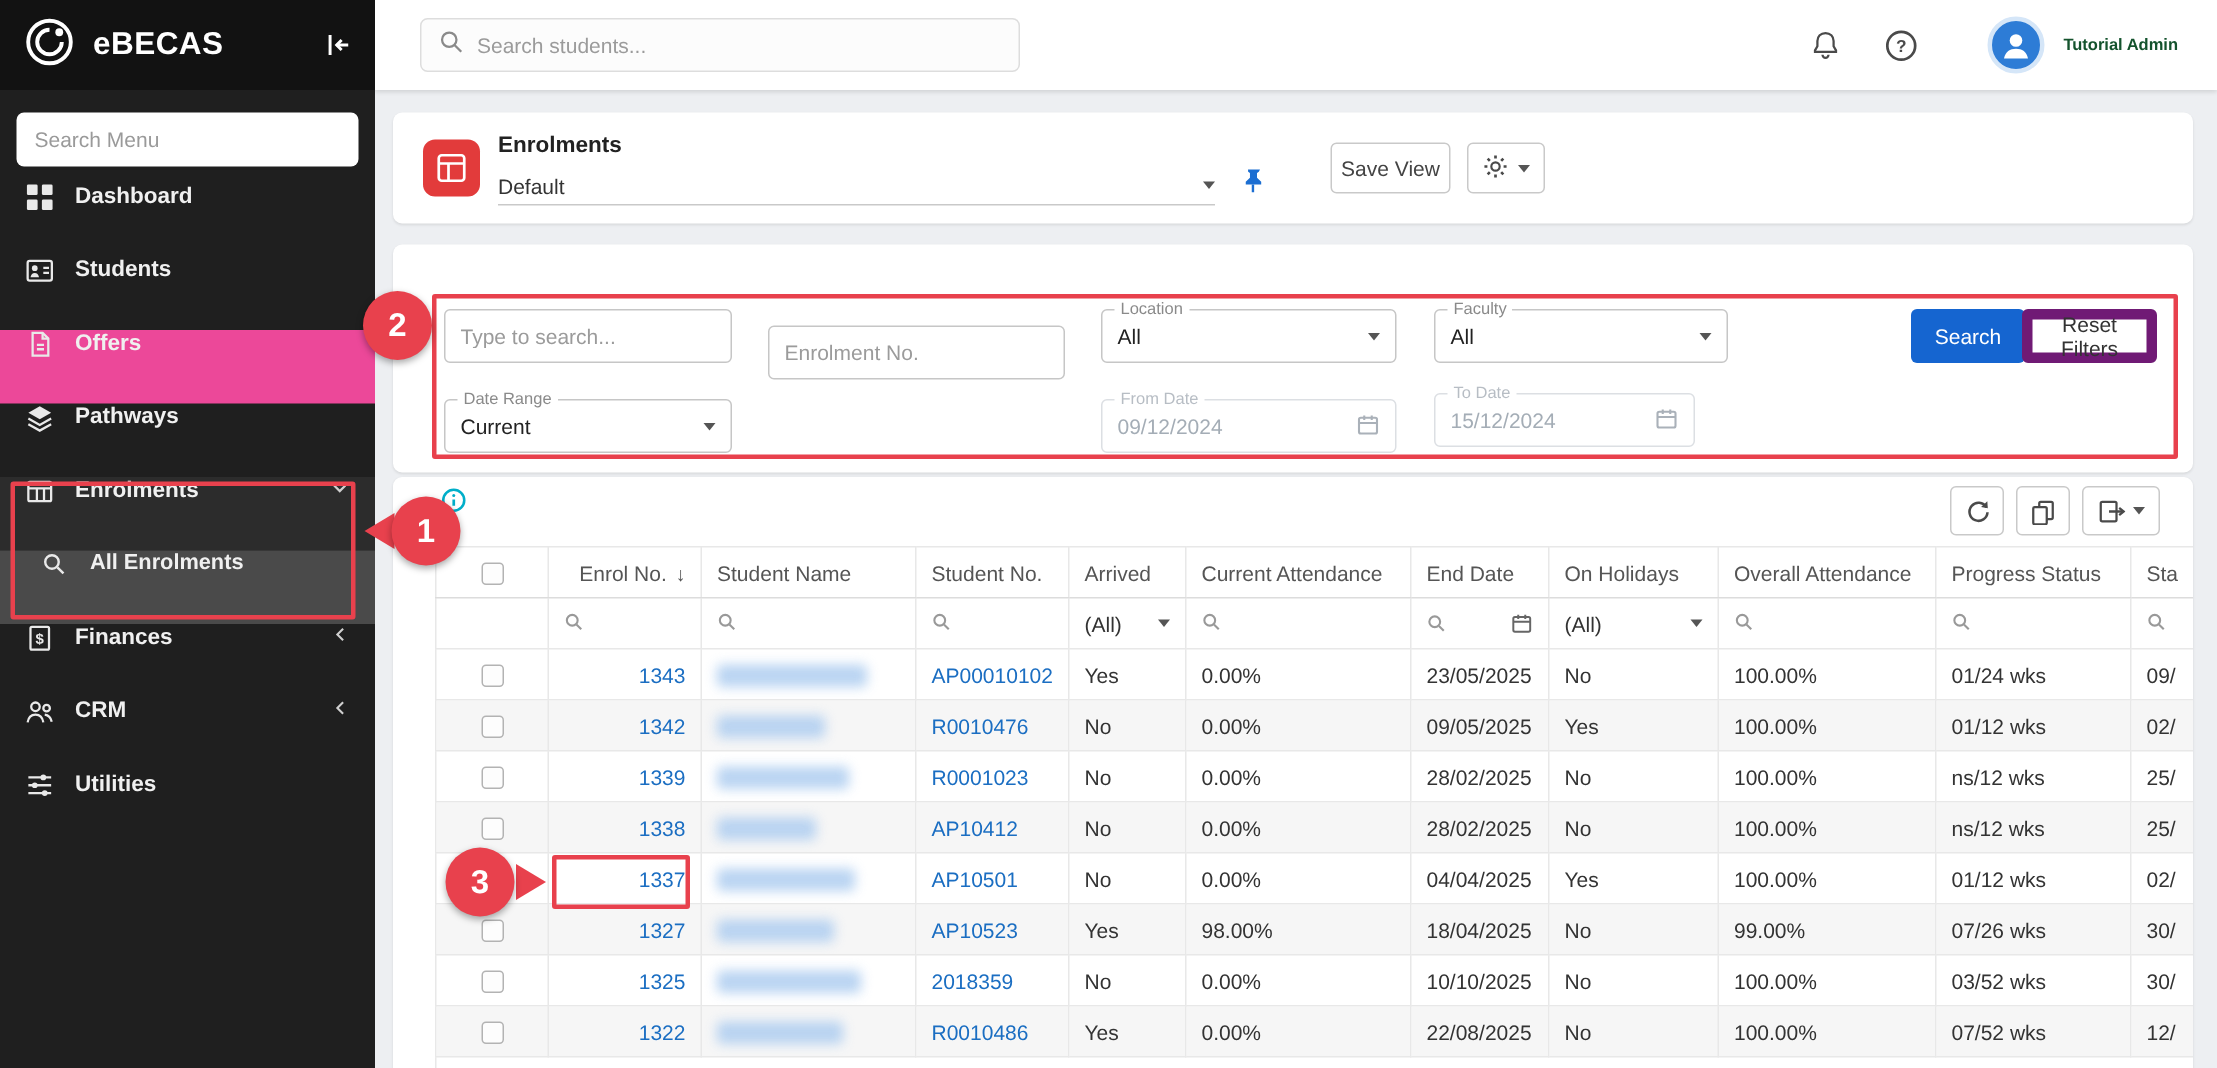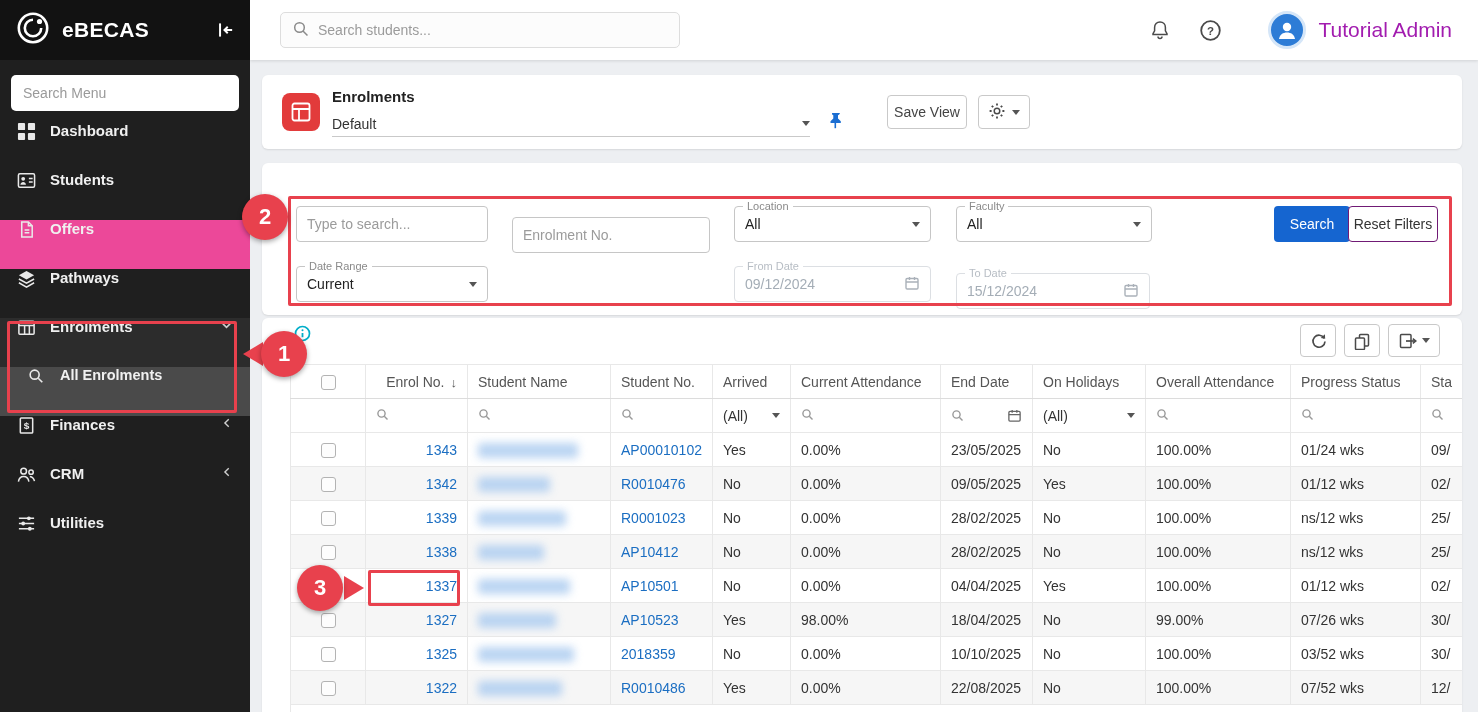--- a/index.html
+++ b/index.html
@@ -24,21 +24,21 @@
 
 .main{position:absolute;left:250px;top:0;width:1228px;height:100%}
 .topbar{position:absolute;left:0;top:0;width:100%;height:60px;background:#fff;box-shadow:0 1px 3px rgba(0,0,0,.12);display:flex;align-items:center;padding:0 26px 0 30px;z-index:2}
 .tb-search{width:400px;height:36px;border:1px solid #ddd;border-radius:5px;background:#fcfcfc;display:flex;align-items:center;padding:0 11px;gap:9px}
 .tb-search input{border:none;outline:none;background:transparent;font-size:14px;flex:1;color:#333}
 .tb-search input::placeholder{color:#9b9b9b}
 .tb-right{margin-left:auto;display:flex;align-items:center;gap:28px}
 .icon-btn{display:flex;align-items:center;cursor:pointer}
 .user{display:flex;align-items:center;gap:13px;margin-left:18px}
 .avatar{width:38px;height:38px;border-radius:50%;background:#2d7cd6;border:3px solid #d5e6f8;display:flex;align-items:center;justify-content:center;cursor:pointer}
-.user-name{font-size:21px;font-weight:normal;color:#a21caf}
+.user-name{font-size:11px;font-weight:bold;color:#14532d}
 
 .card{position:absolute;left:12px;width:1200px;background:#fff;border-radius:6px;box-shadow:0 1px 2px rgba(0,0,0,.1)}
 .card-view{top:75px;height:74px}
 .card-filters{top:163px;height:152px}
 .card-grid{top:318px;height:400px}
 
 
 .vc-icon{position:absolute;left:20px;top:18px;width:38px;height:38px;border-radius:8px;background:#e23b3b;display:flex;align-items:center;justify-content:center}
 .vc-title{position:absolute;left:70px;top:13px;font-size:15px;font-weight:bold;color:#222}
 .vc-select{position:absolute;left:70px;top:36px;width:478px;height:26px;border-bottom:1px solid #c9c9c9;font-size:14px;color:#333;display:flex;align-items:center;cursor:pointer}
@@ -51,21 +51,21 @@
 
 
 .f-input{position:absolute;height:36px;border:1px solid #c6c6c6;border-radius:4px;background:#fff;font-size:14px;color:#333;padding:0 10px;outline:none}
 .f-input::placeholder{color:#9b9b9b}
 .f-select{position:absolute;height:36px;border:1px solid #c6c6c6;border-radius:4px;background:#fff;display:flex;align-items:center;padding:0 10px;font-size:14px;color:#222;cursor:pointer}
 .f-label{position:absolute;top:-7px;left:8px;font-size:11px;color:#8a8a8a;background:#fff;padding:0 4px;line-height:13px;font-weight:normal}
 .f-select .caret{margin-left:auto}
 .f-select.disabled{border-color:#dcdfe3;color:#a4adb6}
 .f-select.disabled .f-label{color:#b7bdc4}
 .btn-primary{position:absolute;background:#1565d0;color:#fff;border:none;border-radius:4px;font-size:14px;display:flex;align-items:center;justify-content:center;cursor:pointer}
-.btn-plain{position:absolute;background:#fff;color:#333;border:1px solid #701a75;border-radius:4px;font-size:14px;display:flex;align-items:center;justify-content:center;cursor:pointer}
+.btn-plain{position:absolute;background:#fff;color:#333;border:7px solid #701a75;border-radius:4px;font-size:14px;display:flex;align-items:center;justify-content:center;cursor:pointer}
 
 
 .info-ic{position:absolute;left:32px;top:7px}
 .gbtn{position:absolute;top:6px;height:33px;border:1px solid #c9c9c9;border-radius:4px;background:#fff;display:flex;align-items:center;justify-content:center;gap:5px;cursor:pointer}
 .grid-wrap{position:absolute;left:28px;top:46px;width:1172px;height:348px;overflow:hidden}
 table{border-collapse:collapse;table-layout:fixed;width:1188px;font-size:14px;color:#333}
 th,td{border:1px solid #e8e8e8;height:34px;padding:0 10px;text-align:left;white-space:nowrap;overflow:hidden;font-weight:normal;background:#fff}
 thead th{color:#555;border-bottom:1px solid #dcdcdc}
 tr.alt td{background:#f6f6f6}
 .c-cb{width:75px;text-align:center}
@@ -316,21 +316,21 @@
         <span class="caret"></span>
       </div>
       <div class="f-select disabled" style="left:472px;top:103px;width:197px">
         <span class="f-label">From Date</span>
         <span>09/12/2024</span>
         <span style="margin-left:auto"><svg width="16" height="16" viewBox="0 0 16 16" fill="none" stroke="#aab1b9" stroke-width="1.4">
               <rect x="2" y="3.5" width="12" height="10.5" rx="1.2"></rect>
               <path d="M2 7h12M5.5 2v3M10.5 2v3"></path>
             </svg></span>
       </div>
-      <div class="f-select disabled" style="left:694px;top:110px;width:194px">
+      <div class="f-select disabled" style="left:694px;top:99px;width:174px">
         <span class="f-label">To Date</span>
         <span>15/12/2024</span>
         <span style="margin-left:auto"><svg width="16" height="16" viewBox="0 0 16 16" fill="none" stroke="#aab1b9" stroke-width="1.4">
               <rect x="2" y="3.5" width="12" height="10.5" rx="1.2"></rect>
               <path d="M2 7h12M5.5 2v3M10.5 2v3"></path>
             </svg></span>
       </div>
     </section>
 
     <section class="card card-grid">

